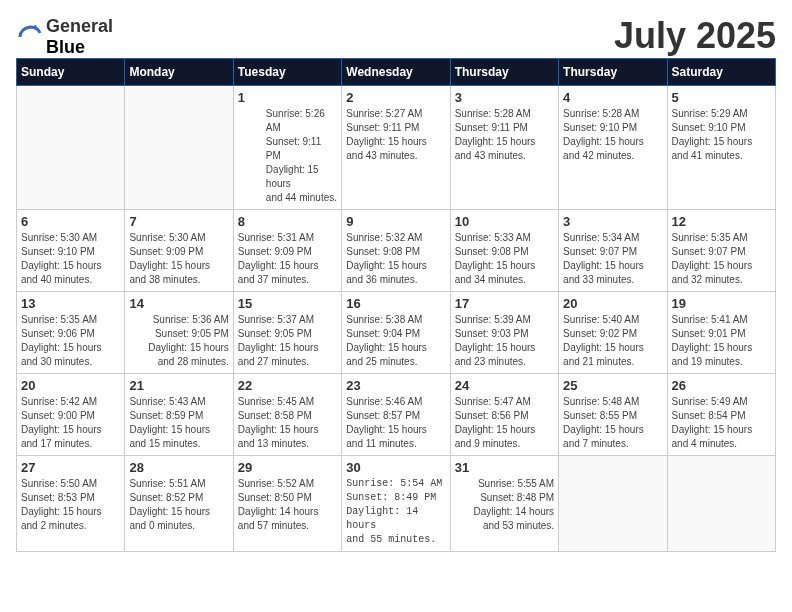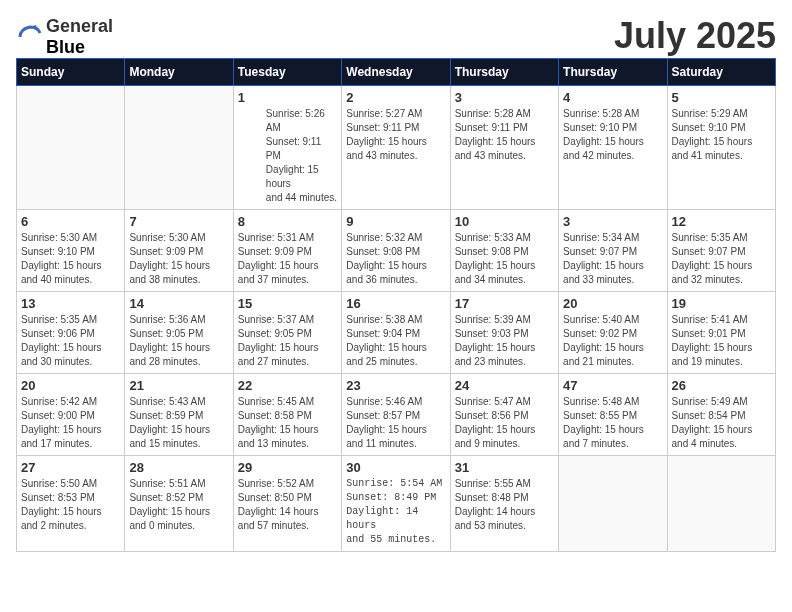--- a/index.html
+++ b/index.html
@@ -211,21 +211,21 @@
       <tr>
         <td>
           <span class="day-num">13</span>
           <div class="day-info" style="white-space: pre-line;">Sunrise: 5:35 AM
 Sunset: 9:06 PM
 Daylight: 15 hours
 and 30 minutes.</div>
         </td>
         <td>
           <span class="day-num">14</span>
-          <div class="day-info" style="white-space: pre-line;">Sunrise: 5:36 AM
+          <div class="day-info" style="white-space: pre-line; text-align: right;">Sunrise: 5:36 AM
 Sunset: 9:05 PM
 Daylight: 15 hours
 and 28 minutes.</div>
         </td>
         <td>
           <span class="day-num">15</span>
           <div class="day-info" style="white-space: pre-line;">Sunrise: 5:37 AM
 Sunset: 9:05 PM
 Daylight: 15 hours
 and 27 minutes.</div>
@@ -289,21 +289,21 @@
 and 11 minutes.</div>
         </td>
         <td>
           <span class="day-num">24</span>
           <div class="day-info" style="white-space: pre-line;">Sunrise: 5:47 AM
 Sunset: 8:56 PM
 Daylight: 15 hours
 and 9 minutes.</div>
         </td>
         <td>
-          <span class="day-num">47</span>
+          <span class="day-num">25</span>
           <div class="day-info" style="white-space: pre-line;">Sunrise: 5:48 AM
 Sunset: 8:55 PM
 Daylight: 15 hours
 and 7 minutes.</div>
         </td>
         <td>
           <span class="day-num">26</span>
           <div class="day-info" style="white-space: pre-line;">Sunrise: 5:49 AM
 Sunset: 8:54 PM
 Daylight: 15 hours
@@ -334,21 +334,21 @@
         </td>
         <td>
           <span class="day-num">30</span>
           <div class="day-info" style="white-space: pre-line; font-family: Liberation Mono, monospace;">Sunrise: 5:54 AM
 Sunset: 8:49 PM
 Daylight: 14 hours
 and 55 minutes.</div>
         </td>
         <td>
           <span class="day-num">31</span>
-          <div class="day-info" style="white-space: pre-line;">Sunrise: 5:55 AM
+          <div class="day-info" style="white-space: pre-line; text-align: right;">Sunrise: 5:55 AM
 Sunset: 8:48 PM
 Daylight: 14 hours
 and 53 minutes.</div>
         </td>
         <td class="empty"></td>
         <td class="empty"></td>
       </tr>
     </tbody>
 </table>
 

